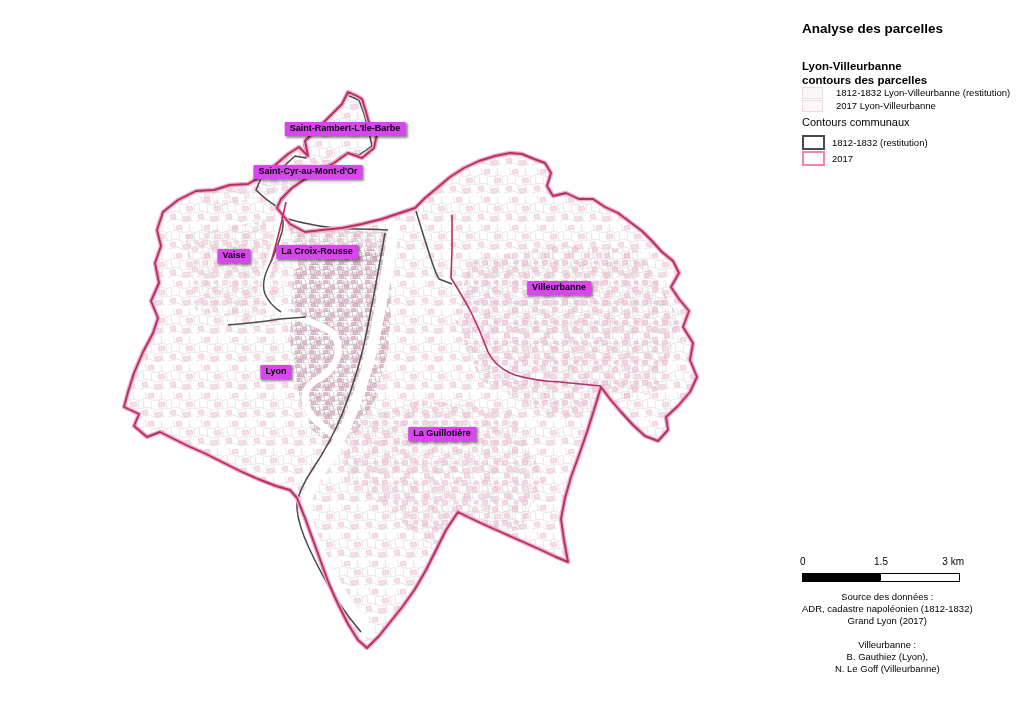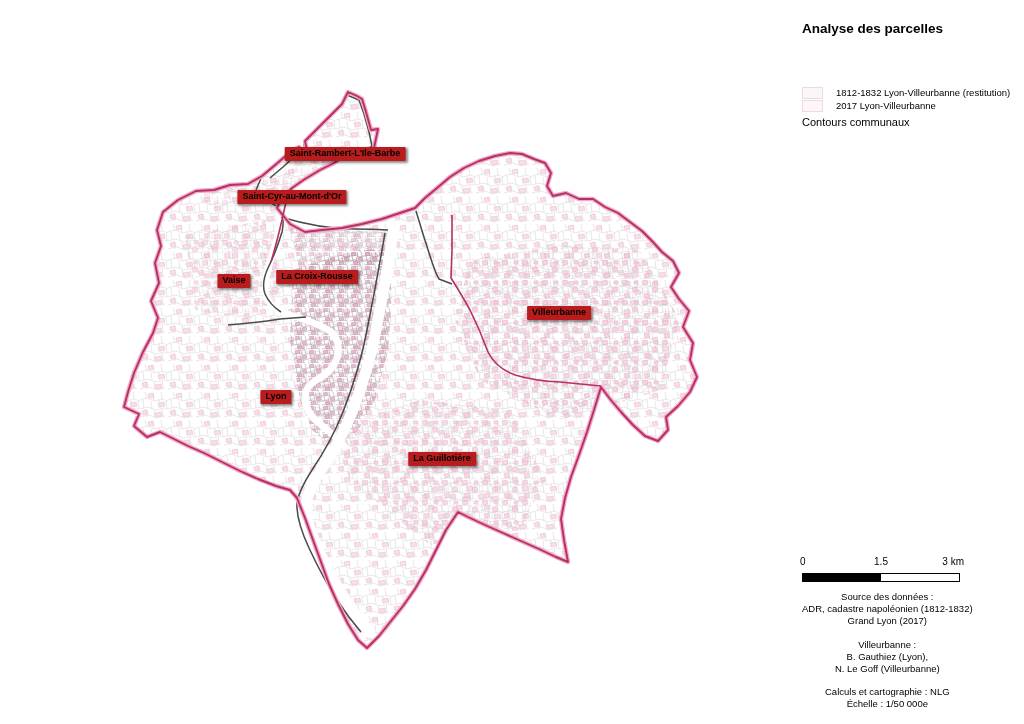--- a/index.html
+++ b/index.html
@@ -6,23 +6,23 @@
   body{font-family:"Liberation Sans","DejaVu Sans",sans-serif;color:#000;}
   #stage{position:relative;width:1024px;height:724px;background:#fff;overflow:hidden;}
   #map-svg{position:absolute;left:0;top:0;}
   
   .edge-glow{fill:none;stroke:var(--cglow,#f2aac7);stroke-width:4.5;stroke-linejoin:round;}
   .edge-2017{fill:none;stroke:var(--c2017,#b53066);stroke-width:1.9;stroke-linejoin:round;}
   .line-2017{fill:none;stroke:var(--c2017,#b53066);stroke-width:1.6;}
   .line-1812{fill:none;stroke:var(--c1812,#4a4a4a);stroke-width:1.5;stroke-linejoin:round;}
   .river{fill:none;stroke:#ffffff;stroke-linecap:round;}
   
-  .place-label{position:absolute;transform:translate(-50%,-50%);background:#b91c1c;
+  .place-label{position:absolute;transform:translate(-50%,-50%);background:#d946ef;
     padding:2px 5px;font-size:9px;font-weight:bold;white-space:nowrap;line-height:1.1;
-    box-shadow:1.5px 1.5px 2.5px rgba(0,0,0,.45);border-radius:1px;margin-top:25px;}
+    box-shadow:1.5px 1.5px 2.5px rgba(0,0,0,.45);border-radius:1px;}
   
   .leg{position:absolute;left:802px;}
   #legend-title{top:21px;font-size:13.5px;font-weight:bold;}
   #legend-sub{top:59px;font-size:11.5px;font-weight:bold;line-height:1.25;}
   #parcel-rows{top:86px;}
   .prow{display:flex;align-items:center;height:13px;gap:7px;}
   .prow .sw{width:19px;height:10px;margin-right:6px;flex:none;}
   .prow .lab{font-size:9.5px;white-space:nowrap;}
   #communes-heading{top:116px;font-size:11px;font-weight:normal;}
   #commune-rows{top:134px;}
@@ -162,56 +162,69 @@
         L276 486 L258 479 L240 471 L222 462 L204 453 L188 446 L172 438 L160 432
         L147 437 L134 426 L139 414 L124 407 L128 392 L134 373 L143 352 L153 333 L158 318
         L151 301 L159 283 L155 263 L161 246 L157 230 Z"></path>
       <path class="line-2017" d="M452 215 L452 250 L451 278 Q460 292 470 310 Q480 330 488 352 Q496 368 515 375 Q535 381 560 382 L601 386"></path>
       <path class="line-2017" d="M286 202 Q279 235 271 262"></path>
     </g>
   </svg>
 
   <div id="label-layer">
       <div class="place-label" style="left: 345px; top: 129px;">Saint-Rambert-L'Ile-Barbe</div>
-      <div class="place-label" style="left: 292px; top: 172px;">Saint-Cyr-au-Mont-d'Or</div>
+      <div class="place-label" style="left: 308px; top: 172px;">Saint-Cyr-au-Mont-d'Or</div>
       <div class="place-label" style="left: 234px; top: 256px;">Vaise</div>
       <div class="place-label" style="left: 317px; top: 252px; text-align: center;">La Croix-Rousse</div>
       <div class="place-label" style="left: 276px; top: 372px;">Lyon</div>
       <div class="place-label" style="left: 559px; top: 288px;">Villeurbanne</div>
       <div class="place-label" style="left: 442px; top: 434px;">La Guillotière</div>
     </div>
 
   <div class="leg" id="legend-title">Analyse des parcelles</div>
 
+  <div class="leg" id="legend-sub">
+    <div>Lyon-Villeurbanne</div>
+    <div>contours des parcelles</div>
+  </div>
 
   <div class="leg" id="parcel-rows">
       <div class="prow">
         <span class="sw" style="background: rgb(251, 247, 249); border: 1px solid rgb(231, 221, 226);"></span>
         <span class="lab">1812-1832 Lyon-Villeurbanne (restitution)</span>
       </div>
       <div class="prow">
         <span class="sw" style="background: rgb(254, 246, 249); border: 1px solid rgb(244, 215, 228);"></span>
         <span class="lab">2017 Lyon-Villeurbanne</span>
       </div>
     </div>
 
   <div class="leg" id="communes-heading">Contours communaux</div>
 
+  <div class="leg" id="commune-rows">
+      <div class="crow">
+        <span class="sw" style="border-color: rgb(74, 74, 74);"></span>
+        <span class="lab">1812-1832 (restitution)</span>
+      </div>
+      <div class="crow">
+        <span class="sw" style="border-color: rgb(247, 131, 171);"></span>
+        <span class="lab">2017</span>
+      </div>
+    </div>
 
   <div class="leg" id="scalebar">
     <div class="sb-nums">
       <span class="sb-start">0</span>
       <span class="sb-mid">1.5</span>
       <span class="sb-end">3 km</span>
     </div>
     <div class="sb-bar">
       <div class="sb-black"></div>
       <div class="sb-white"></div>
     </div>
   </div>
 
   <div class="leg" id="credits">
       <div class="credit-block"><div>Source des données :</div><div>ADR, cadastre napoléonien (1812-1832)</div><div>Grand Lyon (2017)</div></div>
       <div class="credit-block"><div>Villeurbanne :</div><div>B. Gauthiez (Lyon),</div><div>N. Le Goff (Villeurbanne)</div></div>
-      <div class="credit-block"><div>Calculs et cartographie : NLG</div><div>Échelle : 1/50 000e</div></div>
     </div>
 
 </div>
 
 </body></html>

